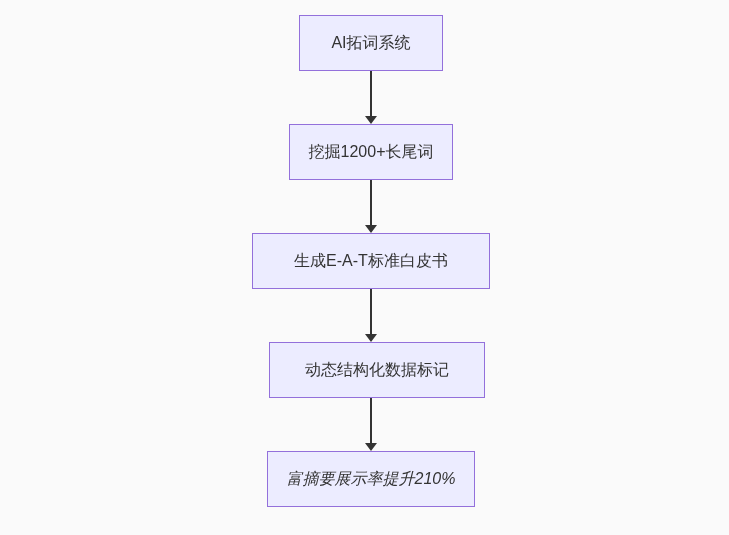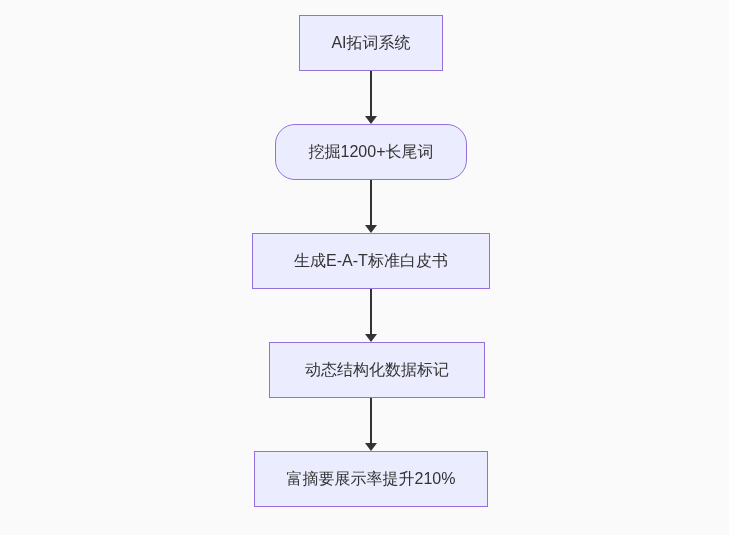--- a/index.html
+++ b/index.html
@@ -33,24 +33,24 @@
     background:var(--node-fill);
     border:1.5px solid var(--node-border);
     display:flex;
     align-items:center;
     justify-content:center;
     color:var(--text);
     font-size:16px;
     white-space:nowrap;
   }
   .node-0{width:144px;}
-  .node-1{width:192px;border-radius:20px;}
+  .node-1{width:164px;}
   .node-2{width:238px;}
   .node-3{width:216px;margin-left:12px;}
-  .node-4{width:234px;}
+  .node-4{width:208px;font-style:italic;}
   .arrow{
     height:53px;
     width:12px;
     display:flex;
     flex-direction:column;
     align-items:center;
   }
   .arrow-line{
     flex:1 1 auto;
     width:2px;

